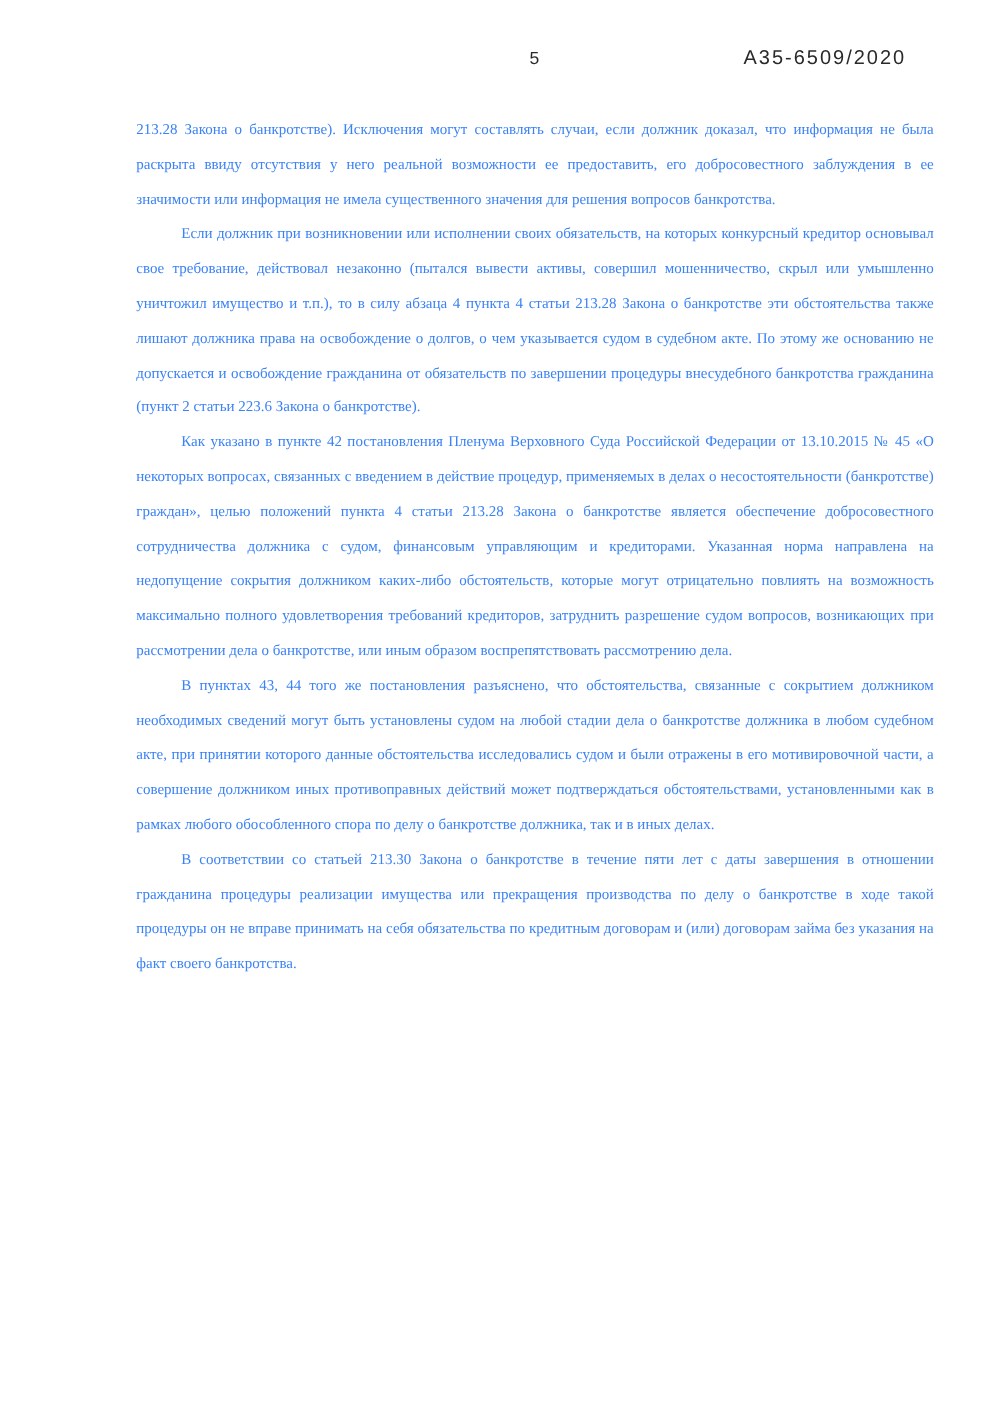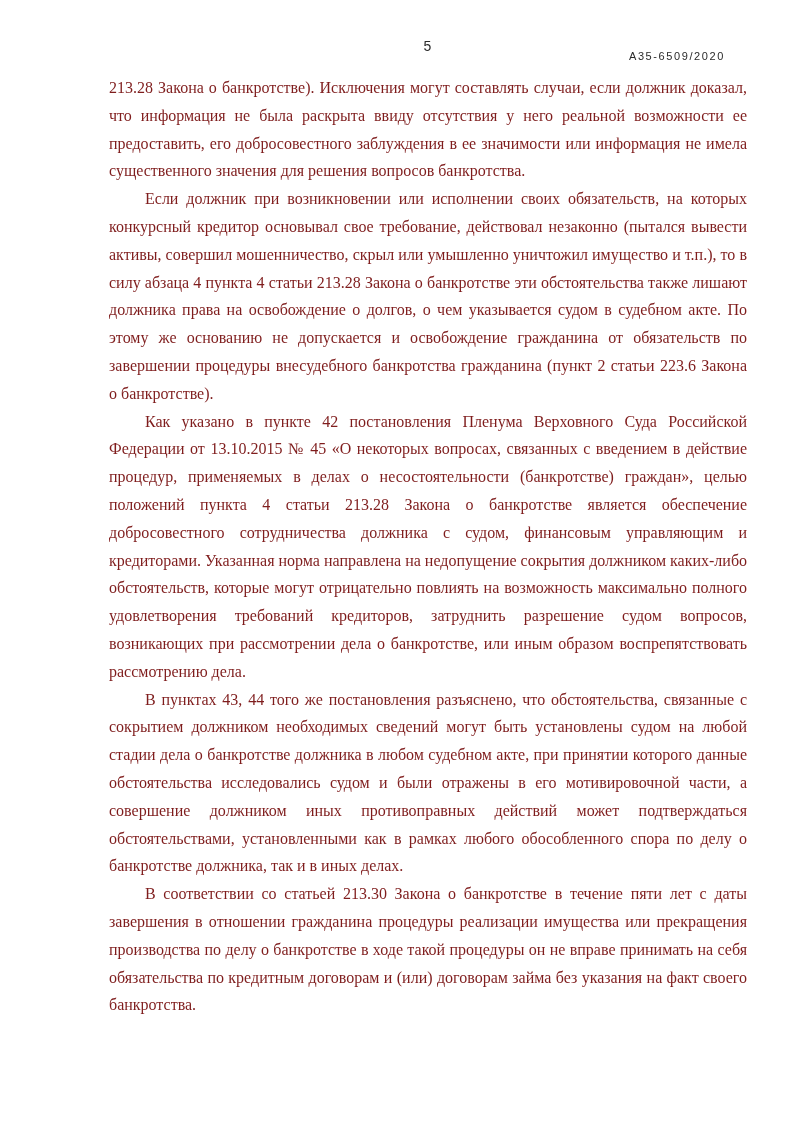--- a/index.html
+++ b/index.html
@@ -28,33 +28,33 @@
     position: absolute;
     left: 50%;
     top: 0;
     transform: translateX(-50%);
     font-size: 14px;
     letter-spacing: 1px;
   }
   .case-number {
     position: absolute;
     right: 22px;
-    top: 12px;
-    font-size: 11px;
+    top: 0;
+    font-size: 16px;
     letter-spacing: 1.6px;
     white-space: nowrap;
   }
   .document-body {
     position: absolute;
-    top: 74px;
+    top: 90px;
     left: 109px;
     width: 638px;
-    font-size: 16px;
+    font-size: 12px;
     line-height: 27.8px;
-    color: #7f1d1d;
+    color: #3b82f6;
     text-align: justify;
   }
   .document-body p {
     margin: 0;
     padding: 0;
     text-indent: 36px;
   }
   .document-body p.no-indent {
     text-indent: 0;
   }

